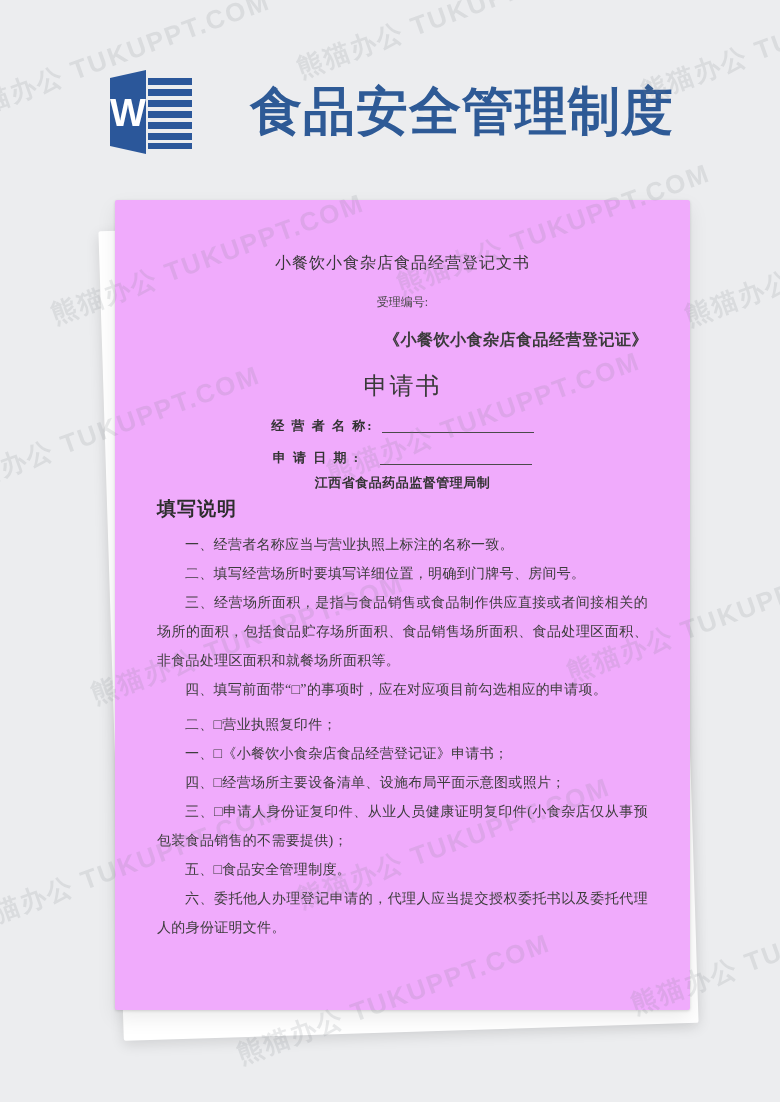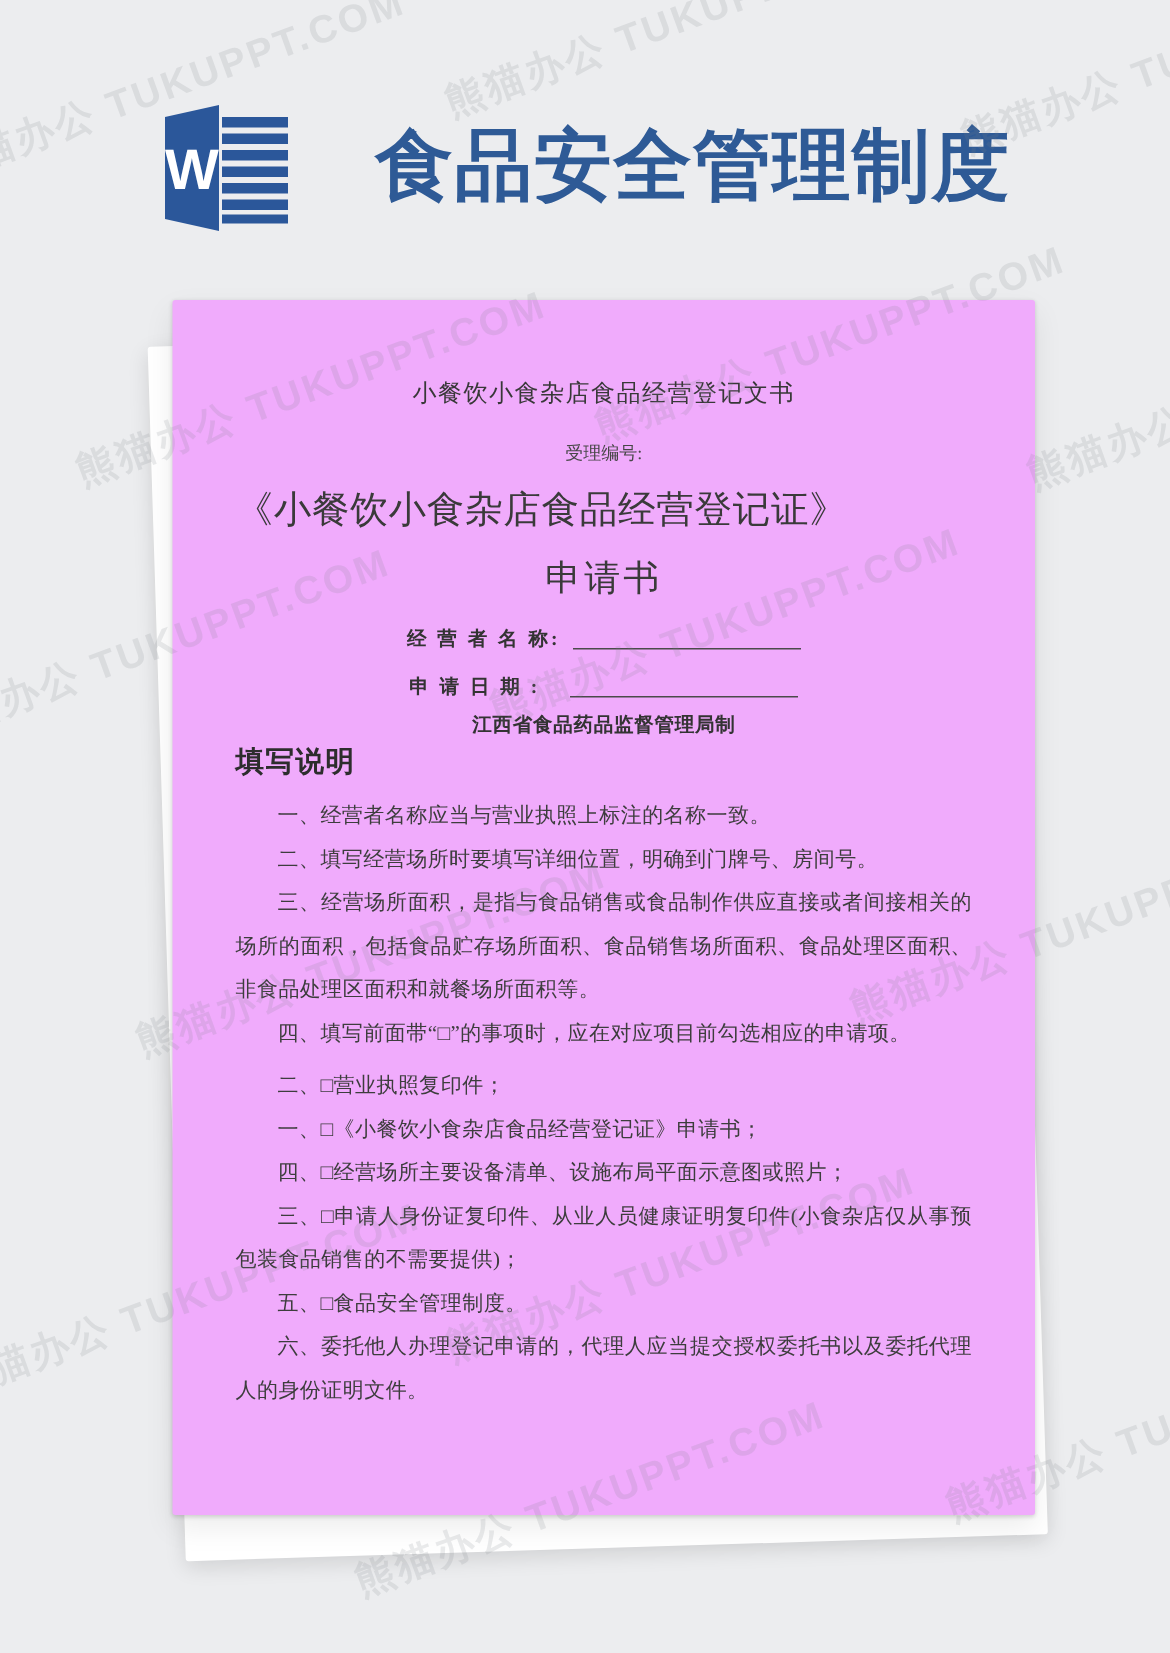--- a/index.html
+++ b/index.html
@@ -49,22 +49,22 @@
   
   .doc-type{
     text-align:center;font-size:16px;line-height:22px;
     color:#383838;margin:0;font-weight:400;letter-spacing:1px;
   }
   .accept-no{
     text-align:center;font-size:12px;line-height:16px;margin:20px 0 0 0;
     font-family:"Liberation Serif","DejaVu Serif",serif;color:#474747;
   }
   .cert-title{
-    text-align:left;font-size:25px;line-height:32px;margin:14px 0 0 0;
-    color:#3a3a3a;font-weight:400;letter-spacing:0.5px;
+    text-align:right;font-size:16px;line-height:32px;margin:14px 0 0 0;
+    color:#3a3a3a;font-weight:700;letter-spacing:0.5px;
   }
   .app-title{
     text-align:center;font-size:24px;line-height:32px;margin:14px 0 0 0;
     color:#3a3a3a;font-weight:400;letter-spacing:2px;
   }
   .field-row{
     display:flex;justify-content:center;align-items:flex-start;
     margin:14px 0 0 0;line-height:20px;height:20px;
   }
   .field-row + .field-row{margin-top:12px;gap:12px;}

